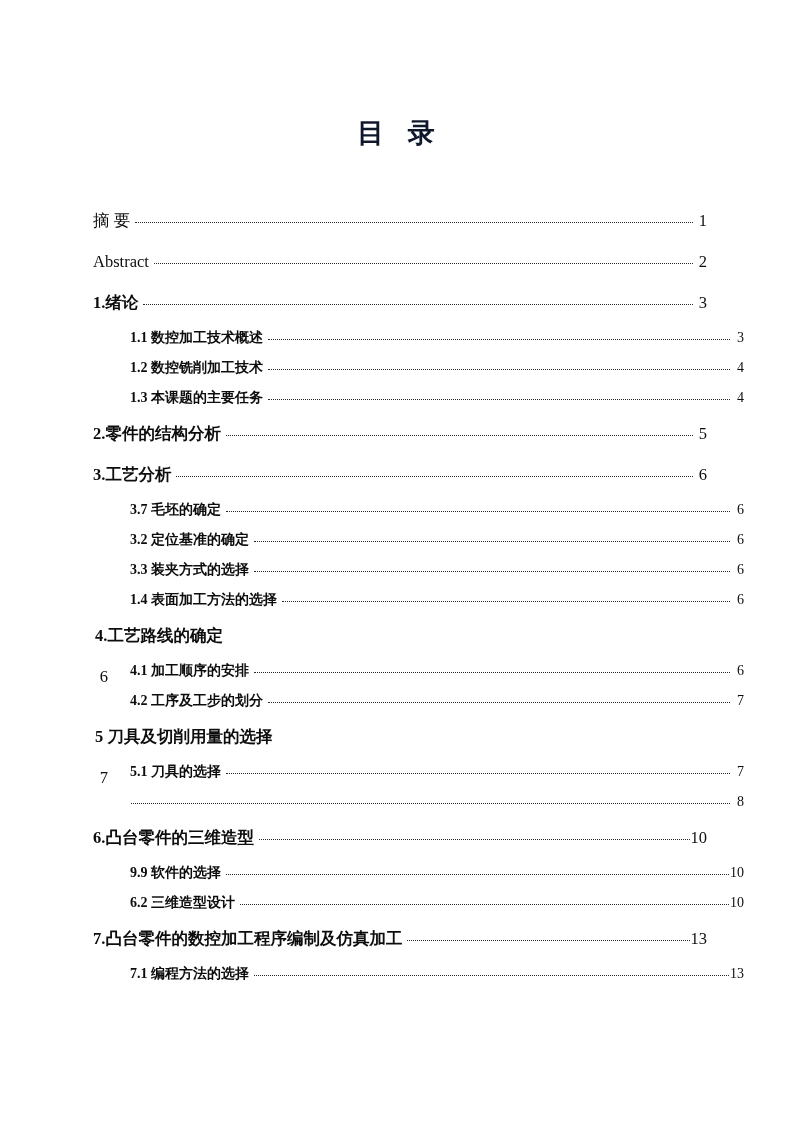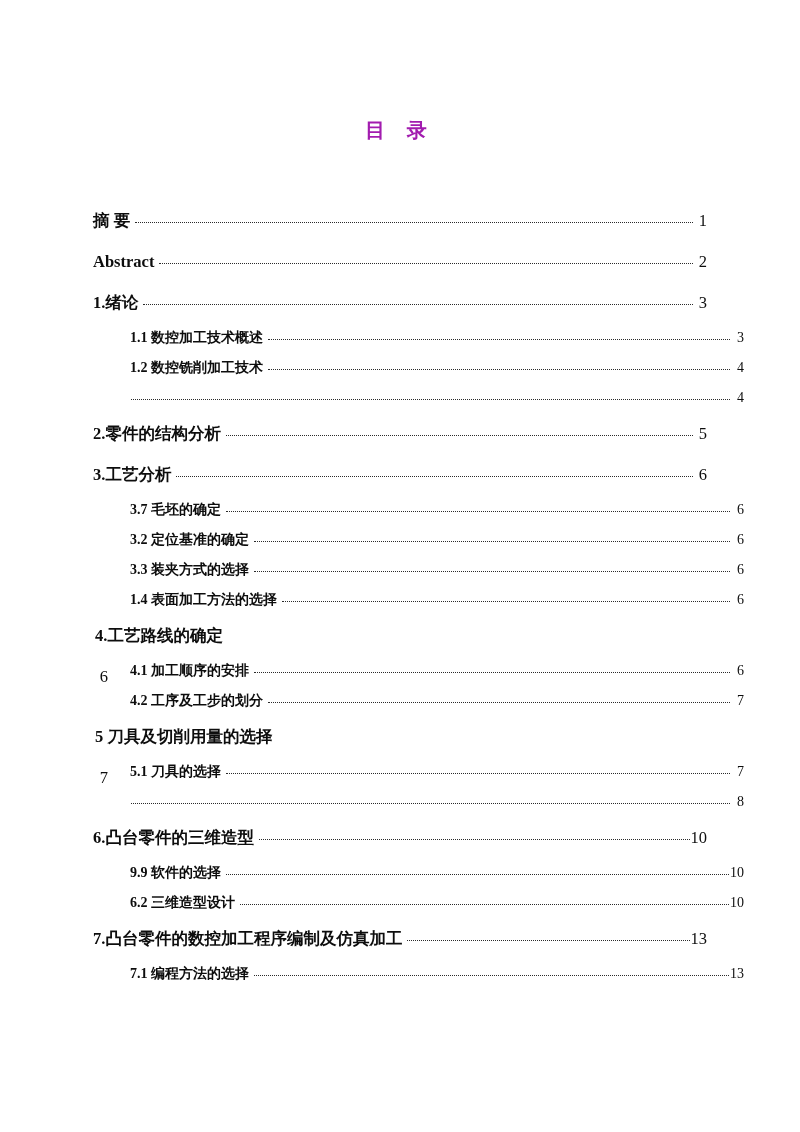--- a/index.html
+++ b/index.html
@@ -20,27 +20,27 @@
     width: 800px;
     height: 1132px;
     box-sizing: border-box;
     position: relative;
     background: #fff;
   }
 
   
   .toc-title {
     text-align: center;
-    font-size: 20px;
+    font-size: 27px;
     font-weight: bold;
     letter-spacing: 8px;
     padding-top: 120px;
     line-height: 1;
     font-family: "Liberation Sans", "DejaVu Sans", sans-serif;
-    color: #a21caf;
+    color: #0f172a;
   }
 
   
   .toc-list {
     margin: 0;
     padding: 0;
     list-style: none;
     position: absolute;
     left: 93px;
     right: 93px;
@@ -58,21 +58,21 @@
   
   .lvl1 {
     font-size: 16.5px;
     height: 41px;
     line-height: 41px;
     padding-left: 0px;
   }
   .lvl1 .label { font-weight: bold; }
 
   
-  .lvl1.plain .label { font-weight: bold; }
+  .lvl1.plain .label { font-weight: normal; }
 
   
   .lvl1.nudge { padding-left: 2px; flex-direction: column; }
 
   
   .lvl2 {
     font-size: 14px;
     height: 30px;
     line-height: 30px;
     padding-left: 37px;
@@ -137,20 +137,21 @@
         <span class="label">1.1 数控加工技术概述</span>
         <span class="leader"></span>
         <span class="pageno">3</span>
       </li>
       <li class="toc-entry lvl2">
         <span class="label">1.2  数控铣削加工技术</span>
         <span class="leader"></span>
         <span class="pageno">4</span>
       </li>
       <li class="toc-entry lvl2">
+        <span class="label">1.3  本课题的主要任务</span>
         <span class="leader"></span>
         <span class="pageno">4</span>
       </li>
       <li class="toc-entry lvl1">
         <span class="label">2.零件的结构分析</span>
         <span class="leader"></span>
         <span class="pageno">5</span>
       </li>
       <li class="toc-entry lvl1">
         <span class="label">3.工艺分析</span>

